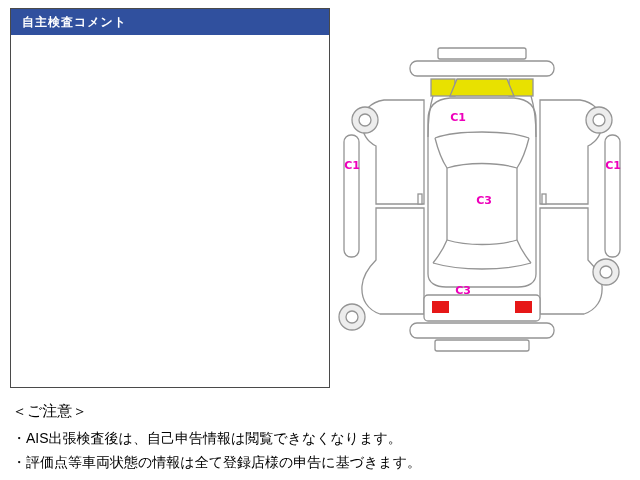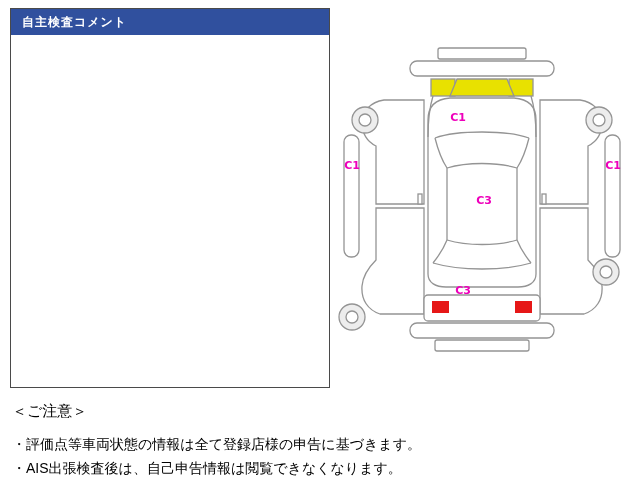--- a/index.html
+++ b/index.html
@@ -5,21 +5,21 @@
   html,body{margin:0;padding:0;background:#fff;}
   .page{position:relative;width:640px;height:480px;background:#ffffff;overflow:hidden;
         font-family:"Liberation Sans",sans-serif;color:#000;}
   .comment-panel{position:absolute;left:10px;top:8px;width:318px;height:378px;
                  border:1px solid #4a4a4a;background:#fff;box-sizing:content-box;}
   .panel-header{height:26px;background:#30509e;display:flex;align-items:center;padding:0 11px;}
   .panel-title{color:#ffffff;font-weight:bold;font-size:12px;letter-spacing:1px;}
   .panel-body{width:100%;height:352px;background:#ffffff;}
   .diagram-wrap{position:absolute;left:332px;top:42px;width:300px;height:318px;}
   .notice{position:absolute;left:12px;top:402px;}
-  .notice-title{font-size:15px;margin-bottom:11px;}
+  .notice-title{font-size:15px;margin-bottom:5px;}
   .notice-line{font-size:14px;line-height:24px;}
   svg text.marker{font-family:"DejaVu Sans",sans-serif;font-weight:bold;font-size:11px;}
 </style>
 </head>
 <body>
 
 <div class="page">
 
   <div class="comment-panel">
     <div class="panel-header">
@@ -92,17 +92,17 @@
         <text class="marker" x="20" y="127" text-anchor="middle" stroke="none" fill="#ee00bb">C1</text>
         <text class="marker" x="281" y="127" text-anchor="middle" stroke="none" fill="#ee00bb">C1</text>
         <text class="marker" x="152" y="162" text-anchor="middle" stroke="none" fill="#ee00bb">C3</text>
         <text class="marker" x="131" y="252" text-anchor="middle" stroke="none" fill="#ee00bb">C3</text>
       </g>
     </svg>
   </div>
 
   <div class="notice">
     <div class="notice-title">＜ご注意＞</div>
+    <div class="notice-line">・AIS出張検査後は、自己申告情報は閲覧できなくなります。</div>
     <div class="notice-line">・評価点等車両状態の情報は全て登録店様の申告に基づきます。</div>
-    <div class="notice-line">・AIS出張検査後は、自己申告情報は閲覧できなくなります。</div>
   </div>
 
 </div>
 
 </body></html>

